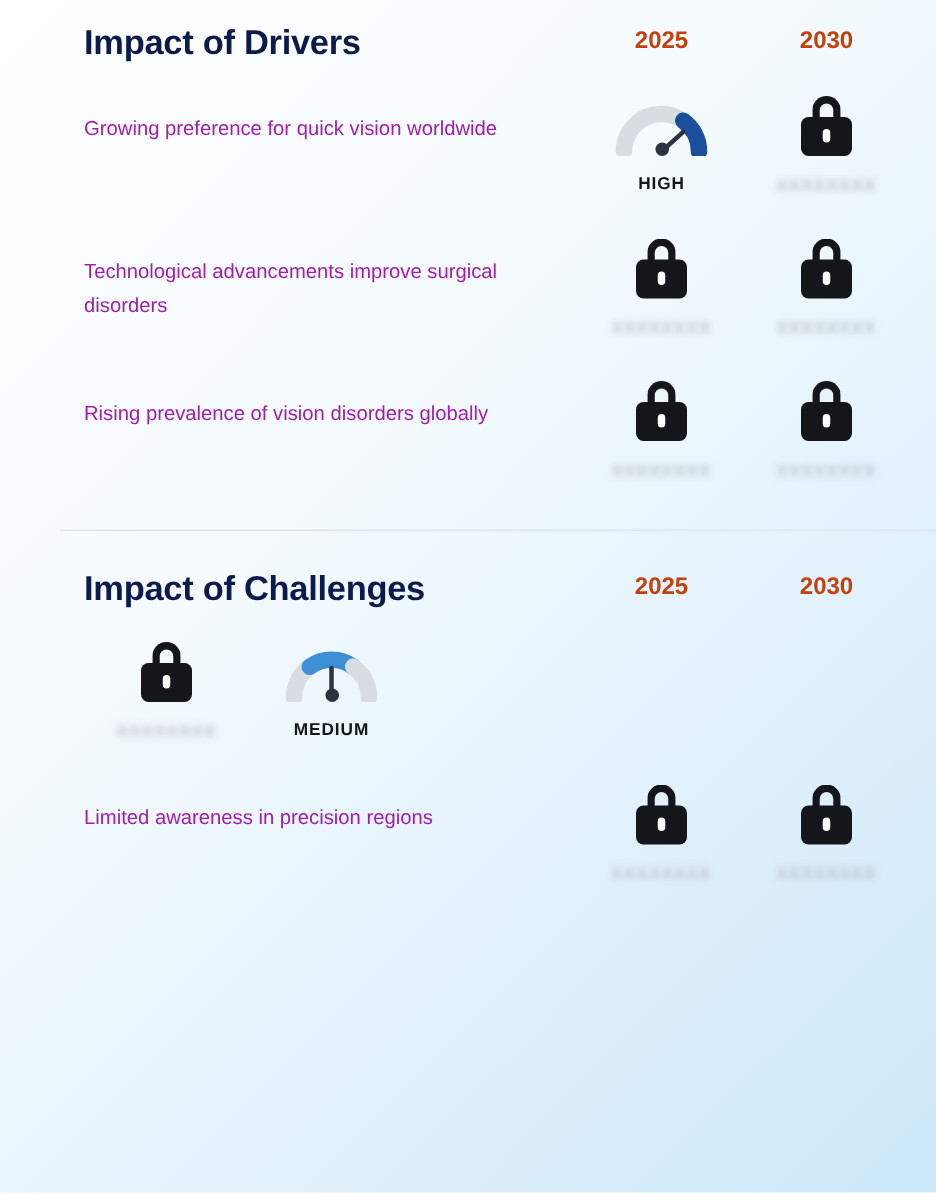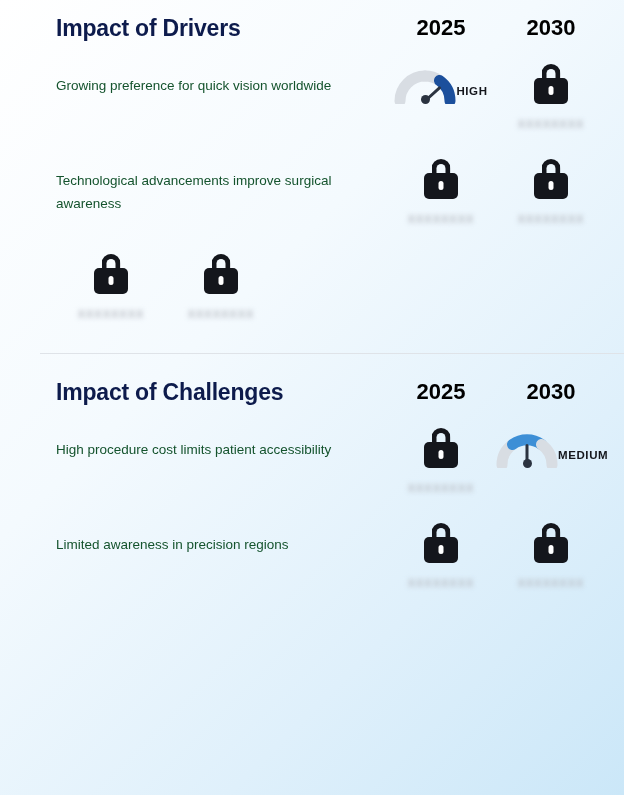--- a/index.html
+++ b/index.html
@@ -35,36 +35,36 @@
   .section-title {
     font-size: 23px;
     font-weight: bold;
     color: #0d1b4c;
     letter-spacing: -0.2px;
     flex: 0 0 330px;
   }
   .col-head {
     flex: 0 0 110px;
     text-align: center;
-    font-size: 22px;
+    font-size: 16px;
     font-weight: bold;
-    color: #000000;
+    color: #c2410c;
   }
 
   .row {
     display: flex;
     align-items: flex-start;
     padding: 0 20px 0 32px;
     min-height: 95px;
   }
   .row-label {
     flex: 0 0 330px;
     font-size: 13.5px;
     line-height: 1.72;
-    color: #14532d;
+    color: #a21caf;
     padding-top: 18px;
     padding-right: 26px;
     box-sizing: border-box;
   }
   .cell {
     flex: 0 0 110px;
     display: flex;
     flex-direction: column;
     align-items: center;
     padding-top: 8px;
@@ -119,21 +119,21 @@
     font-weight: bold;
     letter-spacing: 1px;
     color: #b9bdc4;
     filter: blur(2.6px);
     user-select: none;
   }
 
   
   .gauge-wrap {
     display: flex;
-    flex-direction: row;
+    flex-direction: column;
     align-items: center;
     justify-content: flex-end;
   }
   .gauge {
     position: relative;
     width: 62px;
     height: 40px;
   }
   .gauge svg { display: block; }
   .gauge .needle {
@@ -206,44 +206,45 @@
           <div class="lock">
             <div class="shackle"></div>
               <div class="body"></div>
           </div>
           <div class="blur-label">XXXXXXXX</div>
         </div>
       </div>
     </div>
 
     <div class="row">
-      <div class="row-label">Technological advancements improve surgical awareness</div>
-
-      <div class="cell">
-        <div class="lock-wrap">
-          <div class="lock">
-            <div class="shackle"></div>
-              <div class="body"></div>
-          </div>
-          <div class="blur-label">XXXXXXXX</div>
-        </div>
-      </div>
-
-      <div class="cell">
-        <div class="lock-wrap">
-          <div class="lock">
-            <div class="shackle"></div>
-              <div class="body"></div>
-          </div>
-          <div class="blur-label">XXXXXXXX</div>
-        </div>
-      </div>
-    </div>
-
-    <div class="row">
+      <div class="row-label">Technological advancements improve surgical disorders</div>
+
+      <div class="cell">
+        <div class="lock-wrap">
+          <div class="lock">
+            <div class="shackle"></div>
+              <div class="body"></div>
+          </div>
+          <div class="blur-label">XXXXXXXX</div>
+        </div>
+      </div>
+
+      <div class="cell">
+        <div class="lock-wrap">
+          <div class="lock">
+            <div class="shackle"></div>
+              <div class="body"></div>
+          </div>
+          <div class="blur-label">XXXXXXXX</div>
+        </div>
+      </div>
+    </div>
+
+    <div class="row">
+      <div class="row-label">Rising prevalence of vision disorders globally</div>
 
       <div class="cell">
         <div class="lock-wrap">
           <div class="lock">
             <div class="shackle"></div>
               <div class="body"></div>
           </div>
           <div class="blur-label">XXXXXXXX</div>
         </div>
       </div>
@@ -264,21 +265,20 @@
 
   <div class="section">
 
     <div class="section-header">
       <div class="section-title">Impact of Challenges</div>
       <div class="col-head">2025</div>
       <div class="col-head">2030</div>
     </div>
 
     <div class="row">
-      <div class="row-label">High procedure cost limits patient accessibility</div>
 
       <div class="cell">
         <div class="lock-wrap">
           <div class="lock">
             <div class="shackle"></div>
               <div class="body"></div>
           </div>
           <div class="blur-label">XXXXXXXX</div>
         </div>
       </div>

